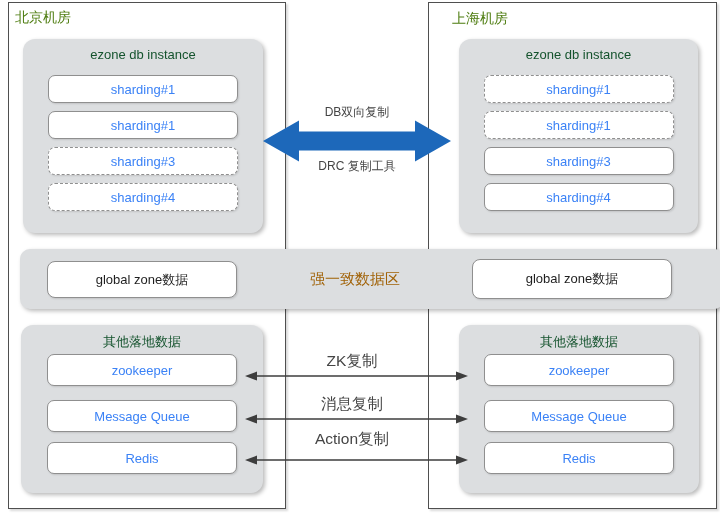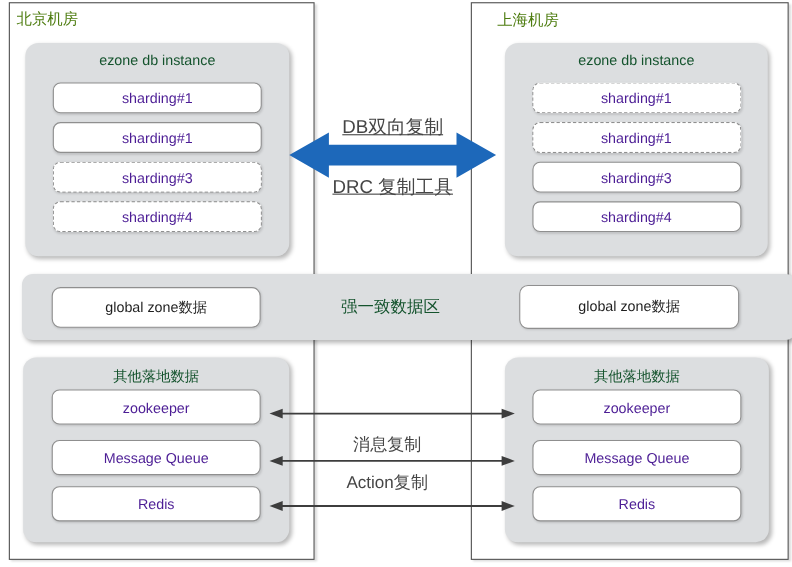--- a/index.html
+++ b/index.html
@@ -7,34 +7,34 @@
   .canvas{position:relative;width:720px;height:515px;overflow:hidden;background:#fff;}
 
   .dc-box{position:absolute;background:#fff;border:1.5px solid #4f4f4f;box-shadow:2px 2px 2px rgba(0,0,0,0.15);z-index:1;}
   .dc-label{position:absolute;font-size:14px;color:#4d7c0f;z-index:2;}
 
   .gray-panel{position:absolute;background:#dcdee0;border-radius:12px;box-shadow:2px 2px 4px rgba(0,0,0,0.28);}
   .panel-title{position:absolute;top:8px;left:0;width:100%;text-align:center;font-size:13px;color:#14532d;}
 
   .white-box{position:absolute;left:calc(50% - 95px);width:190px;height:28px;background:#fff;
     border:1.3px solid #8f8f8f;border-radius:7px;display:flex;align-items:center;justify-content:center;
-    font-size:13px;color:#4c1d95;box-shadow:1px 1px 2px rgba(0,0,0,0.12);box-sizing:border-box;}
+    font-size:13px;color:#3b82f6;box-shadow:1px 1px 2px rgba(0,0,0,0.12);box-sizing:border-box;}
   .white-box.dashed{border-style:dashed;}
   .tall{height:32px;}
 
   .band{position:absolute;left:20px;top:249px;width:678px;height:60px;background:#dcdee0;border-radius:10px;
     box-shadow:2px 2px 4px rgba(0,0,0,0.28);z-index:3;padding-left:26px;}
   .gz-box{position:absolute;background:#fff;border:1.3px solid #8f8f8f;border-radius:8px;display:flex;
     align-items:center;justify-content:center;font-size:13px;color:#1f1f1f;box-sizing:border-box;
     box-shadow:1px 1px 2px rgba(0,0,0,0.12);}
-  .band-label{position:absolute;left:260px;width:150px;top:21px;text-align:center;font-size:15px;color:#14532d;}
+  .band-label{position:absolute;left:260px;width:150px;top:21px;text-align:center;font-size:15px;color:#a16207;}
 
   .overlay{position:absolute;left:0;top:0;width:720px;height:515px;z-index:5;pointer-events:none;}
   .float-label{position:absolute;text-align:center;color:#454545;z-index:6;}
-  .big-lbl{left:277px;width:160px;font-size:17px;text-decoration:underline;}
+  .big-lbl{left:277px;width:160px;font-size:12px;}
   .small-lbl{left:282px;width:140px;font-size:15.5px;}
 </style>
 </head>
 <body>
 
 <div class="canvas">
 
   <div class="dc-box" style="left:8px;top:2px;width:276px;height:505px;">
     <div class="dc-label" style="left:6px;top:6px;">北京机房</div>
 
@@ -95,16 +95,17 @@
       <g>
         <line x1="253" y1="460" x2="460" y2="460"></line>
         <polygon points="245,460 257,455.5 257,464.5" stroke="none"></polygon>
         <polygon points="468,460 456,455.5 456,464.5" stroke="none"></polygon>
       </g>
     </g>
   </svg>
 
   <div class="float-label big-lbl" style="top:104px;">DB双向复制</div>
   <div class="float-label big-lbl" style="top:158px;">DRC 复制工具</div>
+  <div class="float-label small-lbl" style="top:351px;">ZK复制</div>
   <div class="float-label small-lbl" style="top:394px;">消息复制</div>
   <div class="float-label small-lbl" style="top:429px;">Action复制</div>
 
 </div>
 
 </body></html>

